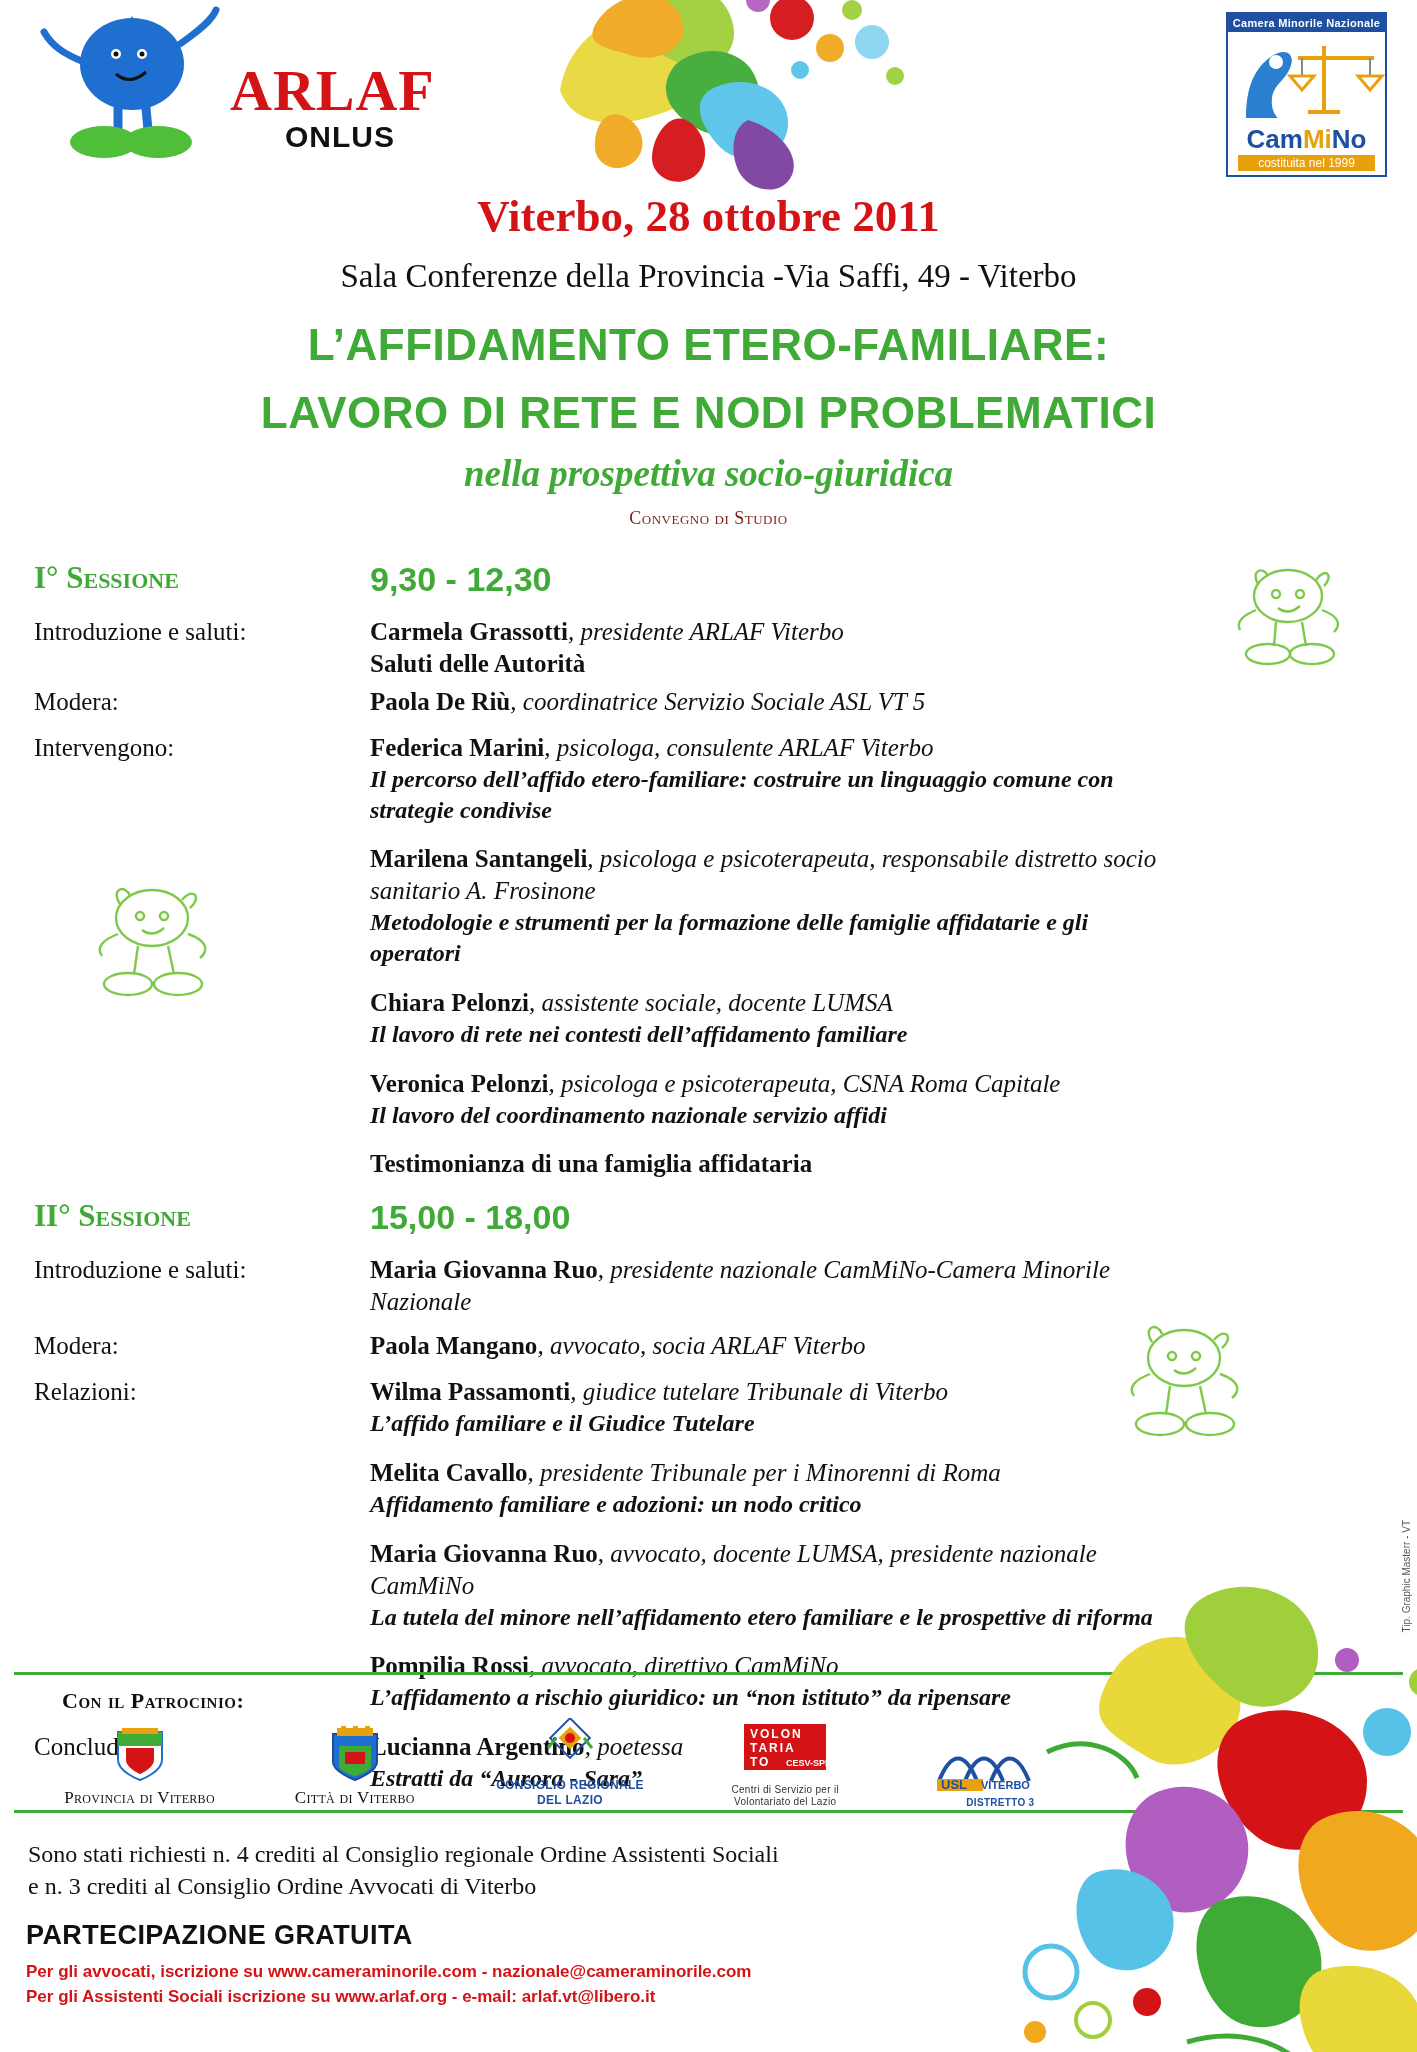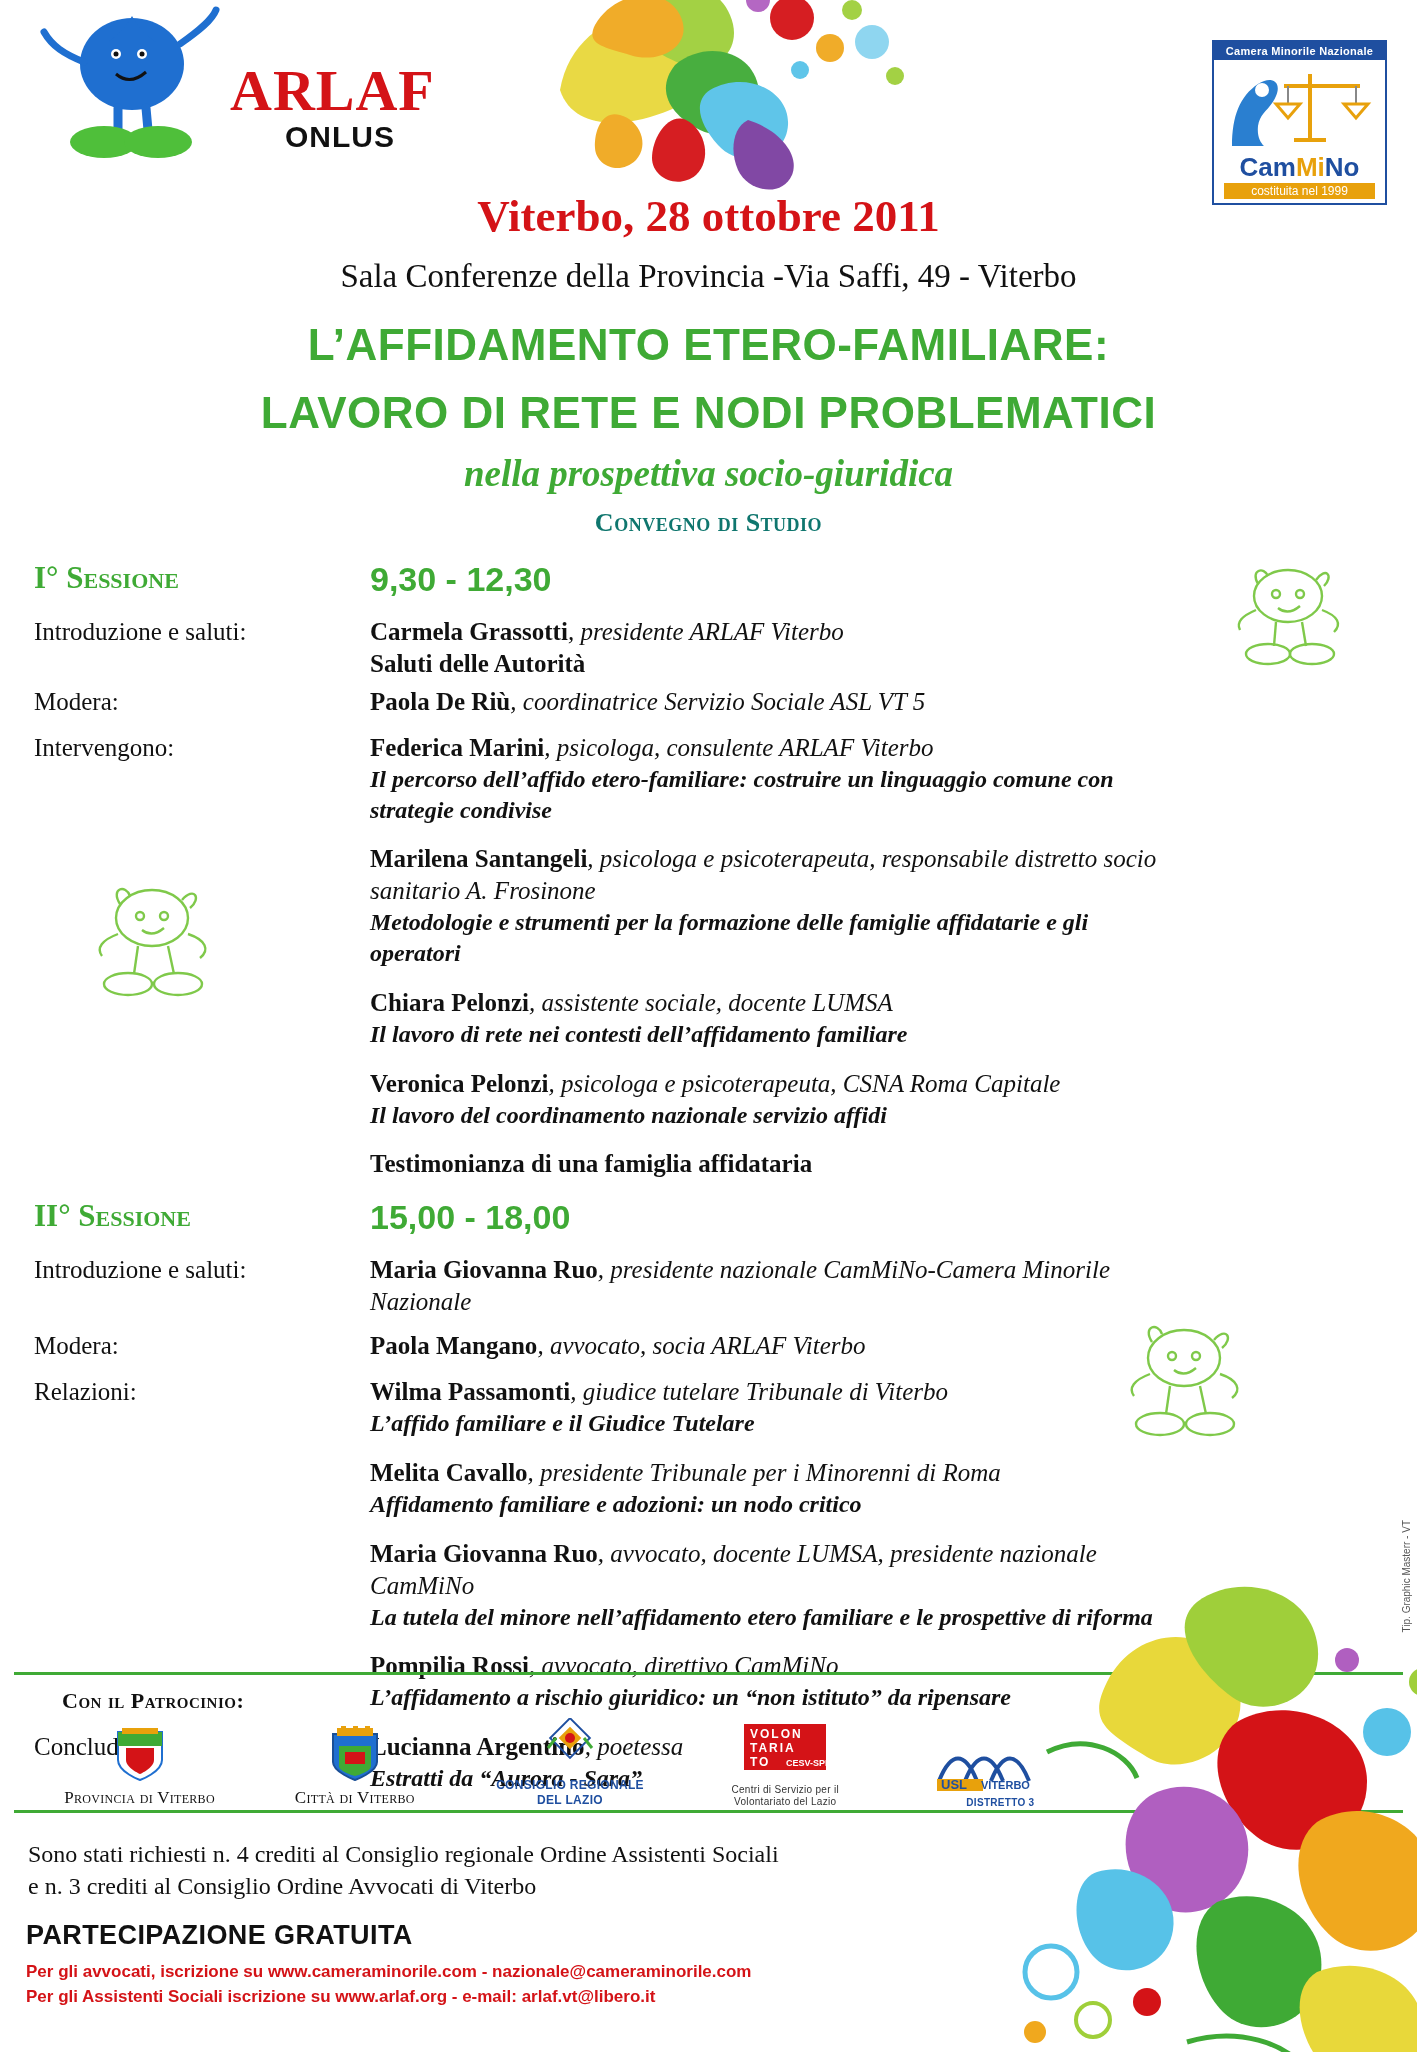--- a/index.html
+++ b/index.html
@@ -59,26 +59,25 @@
     font-size: 30px;
     color: #111111;
     letter-spacing: 1px;
   }
 
   
   .cammino-logo {
     position: absolute;
     right: 30px;
     top: 12px;
-    width: 175px;
+    width: 161px;
     height: 165px;
     border: 2px solid #1f4fa0;
     background: #ffffff;
     box-sizing: border-box;
-    margin-top: 28px;
   }
   .cammino-top {
     background: #1f4fa0;
     color: #ffffff;
     font-family: "Liberation Sans", sans-serif;
     font-size: 11px;
     font-weight: bold;
     text-align: center;
     padding: 3px 0;
     letter-spacing: .3px;
@@ -135,23 +134,23 @@
     top: 452px;
     font-family: "Liberation Serif", serif;
     font-style: italic;
     font-weight: bold;
     font-size: 37px;
     color: #3faa35;
   }
   .h-kind {
     top: 508px;
     font-family: "Liberation Serif", serif;
-    font-weight: bold;
-    font-size: 26px;
-    color: #0f766e;
+    font-weight: normal;
+    font-size: 18px;
+    color: #7f1d1d;
     letter-spacing: .5px;
   }
 
   
   .program { position: absolute; left: 0; top: 560px; width: 1223px; }
   .session-head {
     position: relative;
     height: 56px;
   }
   .session-label {

